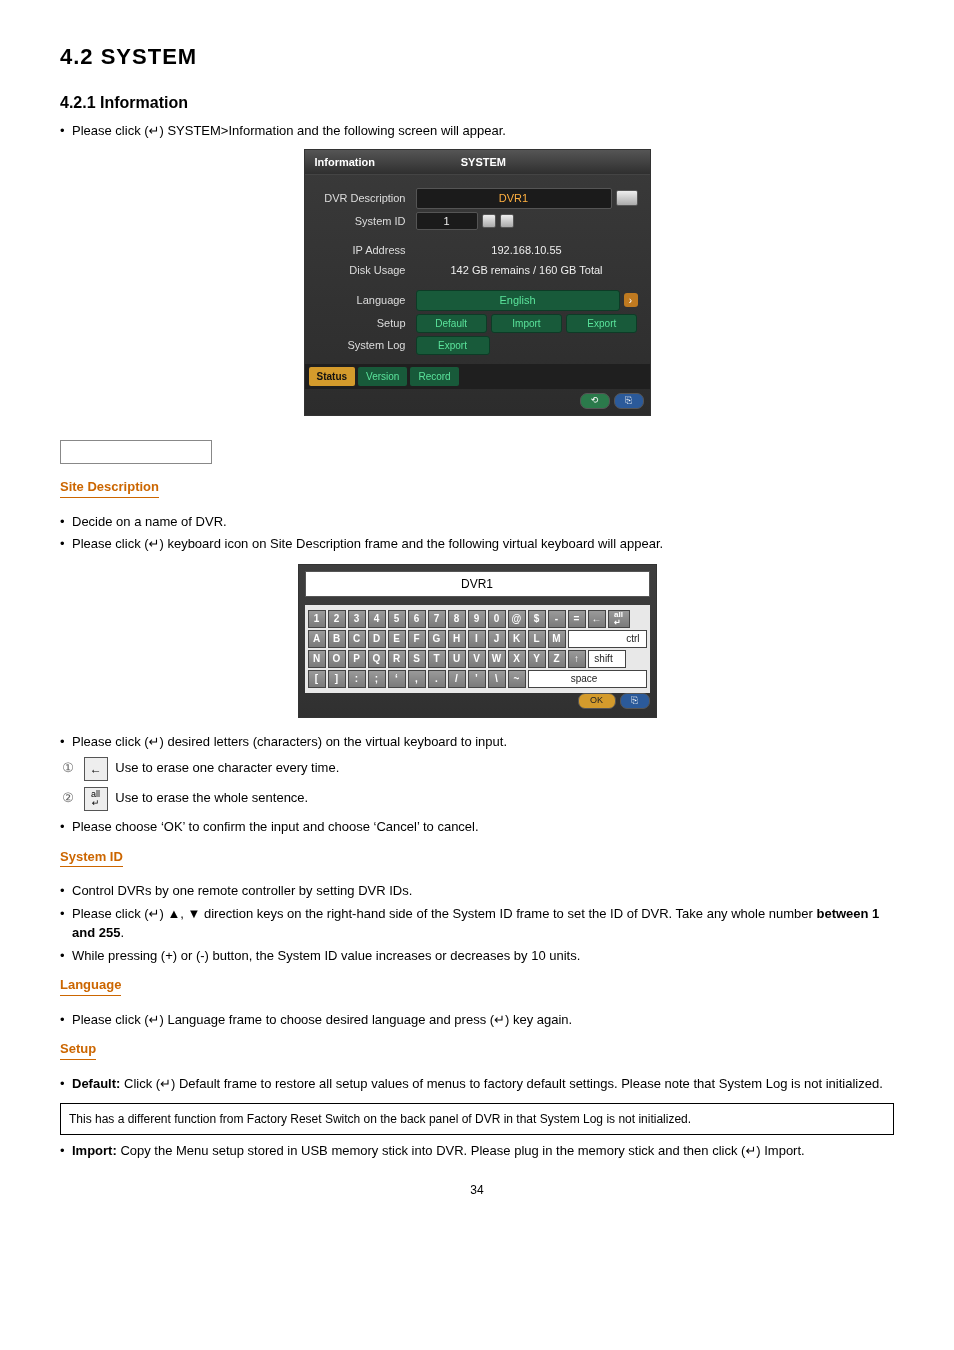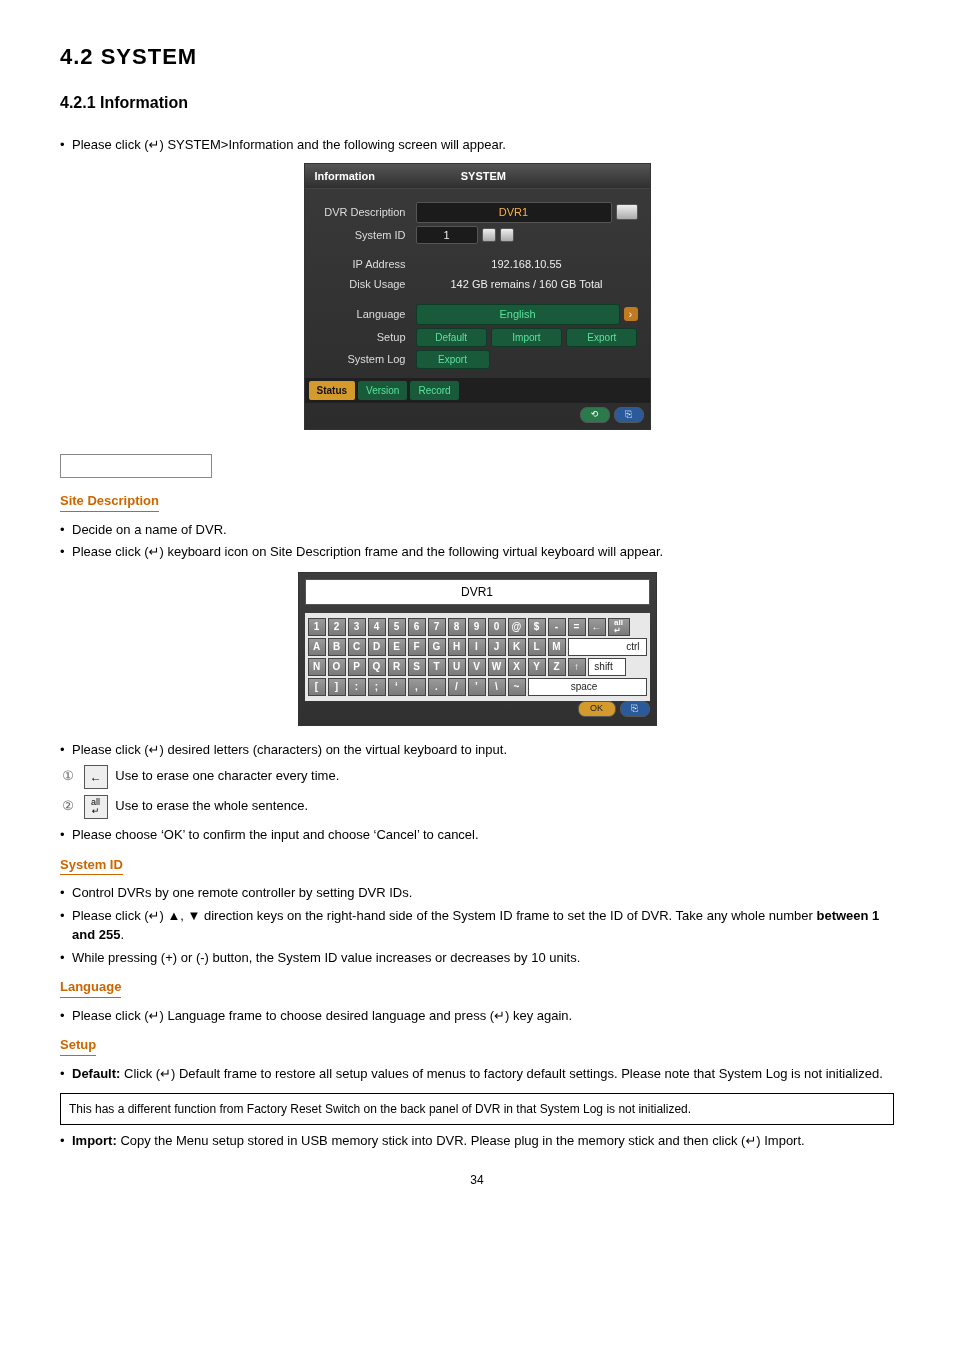--- a/index.html
+++ b/index.html
@@ -14,35 +14,35 @@
   }
   h1 {
     font-size: 22px;
     font-weight: bold;
     letter-spacing: 1px;
     margin: 0 0 8px 0;
   }
   h2 {
     font-size: 16px;
     font-weight: bold;
-    margin: 18px 0 20px 0;
+    margin: 18px 0 6px 0;
   }
   .indent {
     margin-left: 18px;
   }
   .indent2 {
     margin-left: 36px;
   }
   .section-head {
     display: inline-block;
     color: #cc6600;
     font-weight: bold;
     border-bottom: 1.5px solid #cc6600;
     margin-top: 6px;
-    margin-bottom: 4px;
+    margin-bottom: 10px;
     font-size: 13px;
   }
   .empty-box {
     display: inline-block;
     width: 150px;
     height: 22px;
     border: 1px solid #888;
     margin-top: 14px;
     margin-bottom: 2px;
   }

